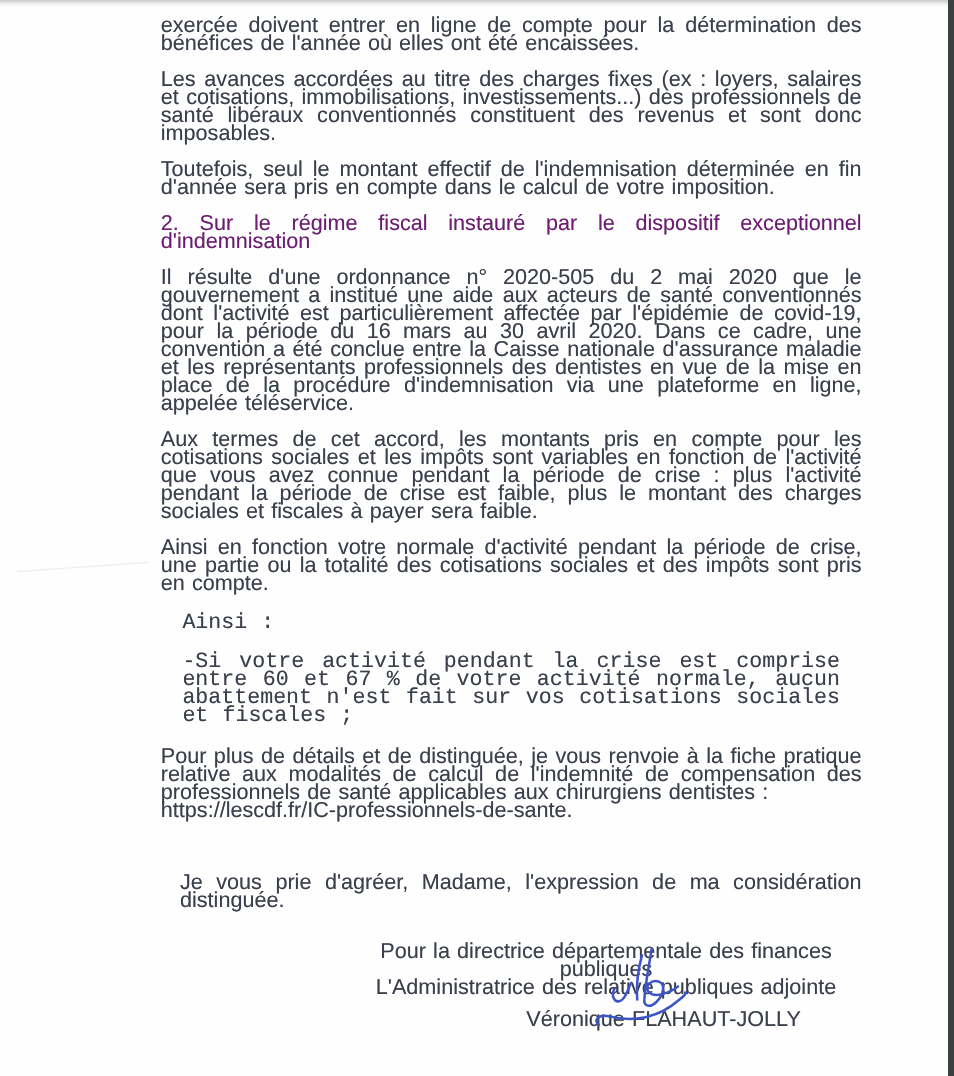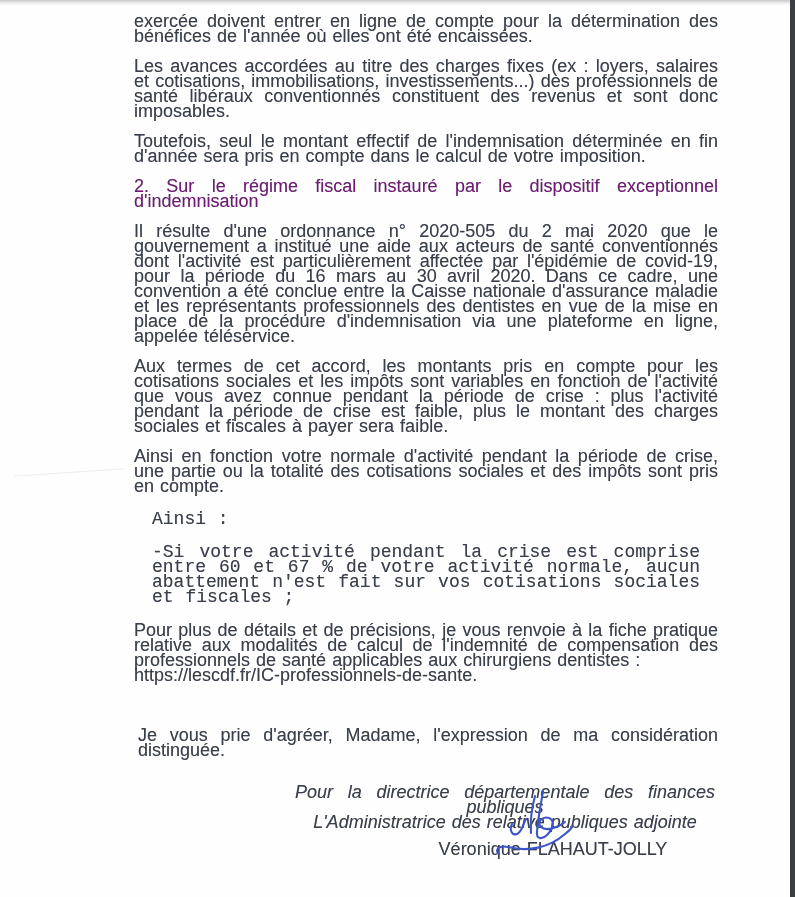--- a/index.html
+++ b/index.html
@@ -29,25 +29,25 @@
     margin:0 0 15px 0;
     text-align:justify;
     -moz-text-align-last:left;text-align-last:left;
     word-spacing:1px;
   }
   p.heading{font-weight:normal;color:#701a75;}
   .list p{margin:18px;font-family:Liberation Mono, monospace;}
   .list{margin:0 0 15px 0;}
   p.no-gap{margin:0;}
   p.url-line{margin:0 0 45px 0;text-align:center;}
-  p.closing{margin:0 0 27px 4px;}
+  p.closing{margin:0 0 27px 16px;}
   .signoff{
     width:420px;margin:0 0 0 161px;text-align:center;
   }
-  .signoff p{margin:0;text-align-last:center;font-style:italic;}
+  .signoff p{margin:0;text-align:center;text-align-last:center;}
   .signer{
     width:420px;margin:12px 0 0 209px;text-align:center;
   }
   .signer p{margin:0;text-align:center;text-align-last:center;}
   .signature{
     position:absolute;left:490px;top:788px;width:110px;height:80px;
   }
 </style>
 </head>
 <body>
@@ -63,21 +63,21 @@
     <p class="heading">2. Sur le régime fiscal instauré par le dispositif exceptionnel d'indemnisation</p>
     <p>Il résulte d'une ordonnance n° 2020-505 du 2 mai 2020 que le gouvernement a institué une aide aux acteurs de santé conventionnés dont l'activité est particulièrement affectée par l'épidémie de covid-19, pour la période du 16 mars au 30 avril 2020. Dans ce cadre, une convention a été conclue entre la Caisse nationale d'assurance maladie et les représentants professionnels des dentistes en vue de la mise en place de la procédure d'indemnisation via une plateforme en ligne, appelée téléservice.</p>
     <p>Aux termes de cet accord, les montants pris en compte pour les cotisations sociales et les impôts sont variables en fonction de l'activité que vous avez connue pendant la période de crise : plus l'activité pendant la période de crise est faible, plus le montant des charges sociales et fiscales à payer sera faible.</p>
     <p>Ainsi en fonction votre normale d'activité pendant la période de crise, une partie ou la totalité des cotisations sociales et des impôts sont pris en compte.</p>
 
     <div class="list">
       <p>Ainsi :</p>
       <p>-Si votre activité pendant la crise est comprise entre 60 et 67 % de votre activité normale, aucun abattement n'est fait sur vos cotisations sociales et fiscales ;</p>
     </div>
 
-    <p class="no-gap">Pour plus de détails et de précisions, je vous renvoie à la fiche pratique relative aux modalités de calcul de l'indemnité de compensation des professionnels de santé applicables aux chirurgiens dentistes :</p>
+    <p class="no-gap">Pour plus de détails et de distinguée, je vous renvoie à la fiche pratique relative aux modalités de calcul de l'indemnité de compensation des professionnels de santé applicables aux chirurgiens dentistes :</p>
     <p class="url-line">https://lescdf.fr/IC-professionnels-de-sante.</p>
 
     <p class="closing">Je vous prie d'agréer, Madame, l'expression de ma considération distinguée.</p>
 
     <div class="signoff">
       <p>Pour la directrice départementale des finances publiques</p>
       <p>L'Administratrice des relative publiques adjointe</p>
     </div>
 
     <div class="signer">

